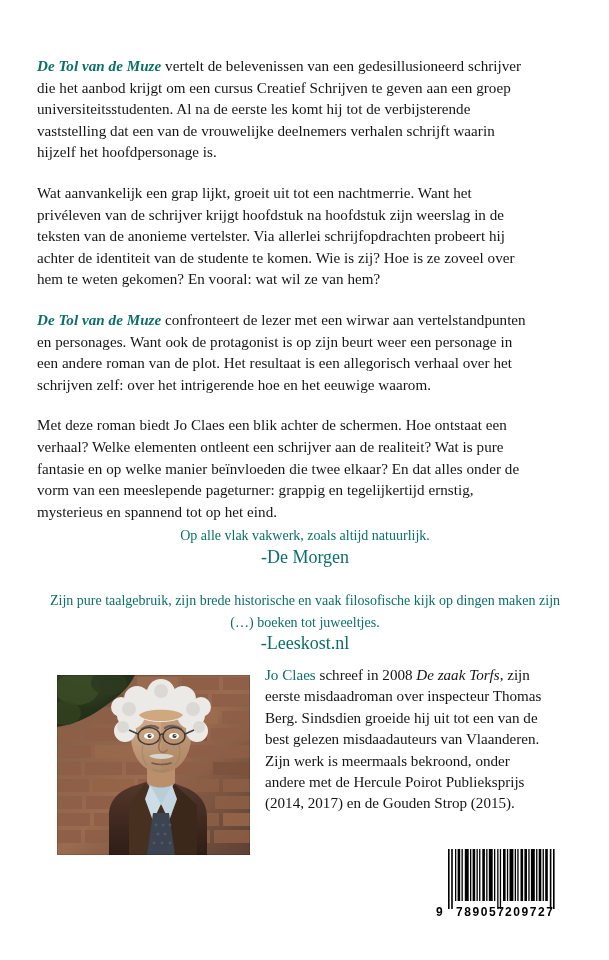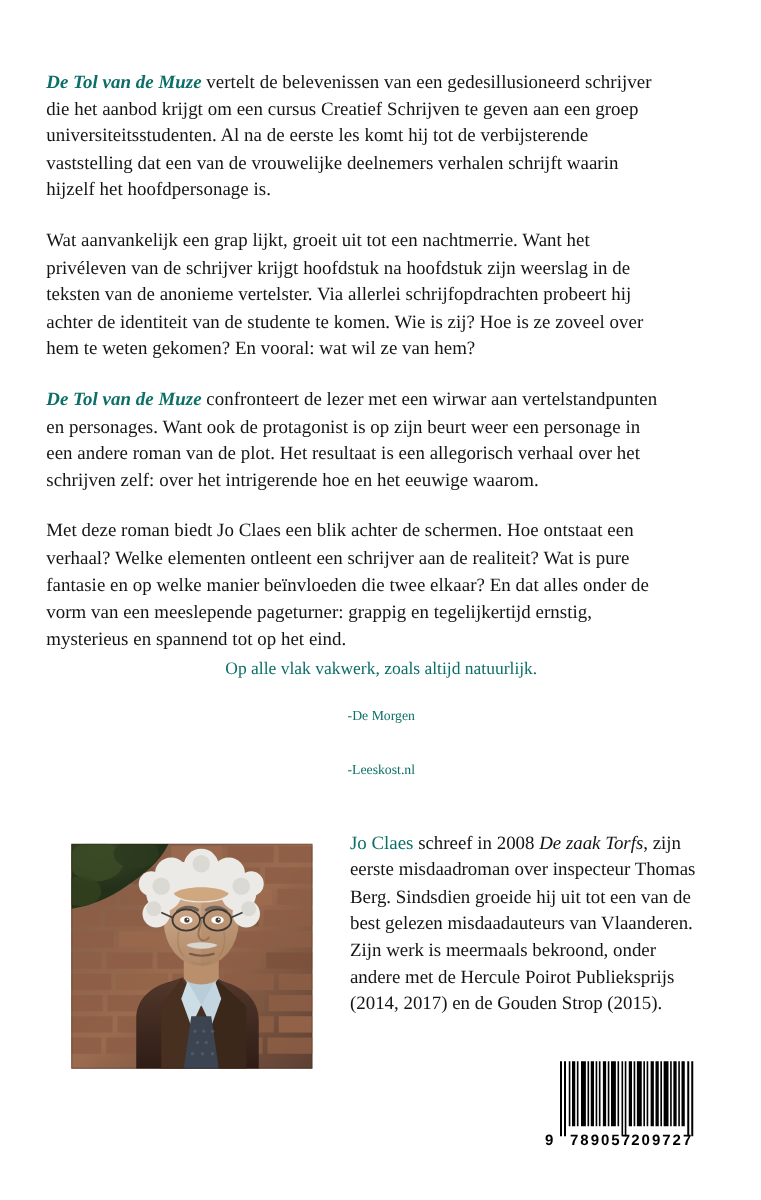--- a/index.html
+++ b/index.html
@@ -57,40 +57,40 @@
   .quote-block {
     margin: 0 0 22px 0;
   }
   .quote-block:last-child { margin-bottom: 0; }
   .quote-text {
     font-size: 14px;
     line-height: 21.5px;
     margin: 0;
   }
   .quote-source {
-    font-size: 11px;
+    font-size: 18px;
     line-height: 21.5px;
-    margin: 16px;
+    margin: 0;
   }
 
   
   .author-photo {
     position: absolute;
     left: 57px;
     top: 675px;
     width: 193px;
     height: 180px;
     overflow: hidden;
     background: #6b4a3c;
   }
   .author-photo svg { display: block; }
 
   .author-bio {
     position: absolute;
-    left: 280px;
+    left: 265px;
     top: 665px;
     width: 277px;
   }
   .author-bio p {
     margin: 0;
     font-size: 15.1px;
     line-height: 21.4px;
     color: #151515;
   }
   .author-name {
@@ -137,20 +137,21 @@
   </div>
 
   <div class="quotes">
 
     <div class="quote-block">
       <p class="quote-text">Op alle vlak vakwerk, zoals altijd natuurlijk.</p>
       <p class="quote-source">-De Morgen</p>
     </div>
 
     <div class="quote-block">
+      <p class="quote-text">Zijn pure taalgebruik, zijn brede historische en vaak filosofische kijk op dingen maken zijn (…) boeken tot juweeltjes.</p>
       <p class="quote-source">-Leeskost.nl</p>
     </div>
 
   </div>
 
   <div class="author-photo">
     <svg width="193" height="180" viewBox="0 0 193 180" xmlns="http://www.w3.org/2000/svg" aria-hidden="true">
       <defs>
         <linearGradient id="wallg" x1="0" y1="0" x2="1" y2="1">
           <stop offset="0%" stop-color="#7d5a46"></stop>

